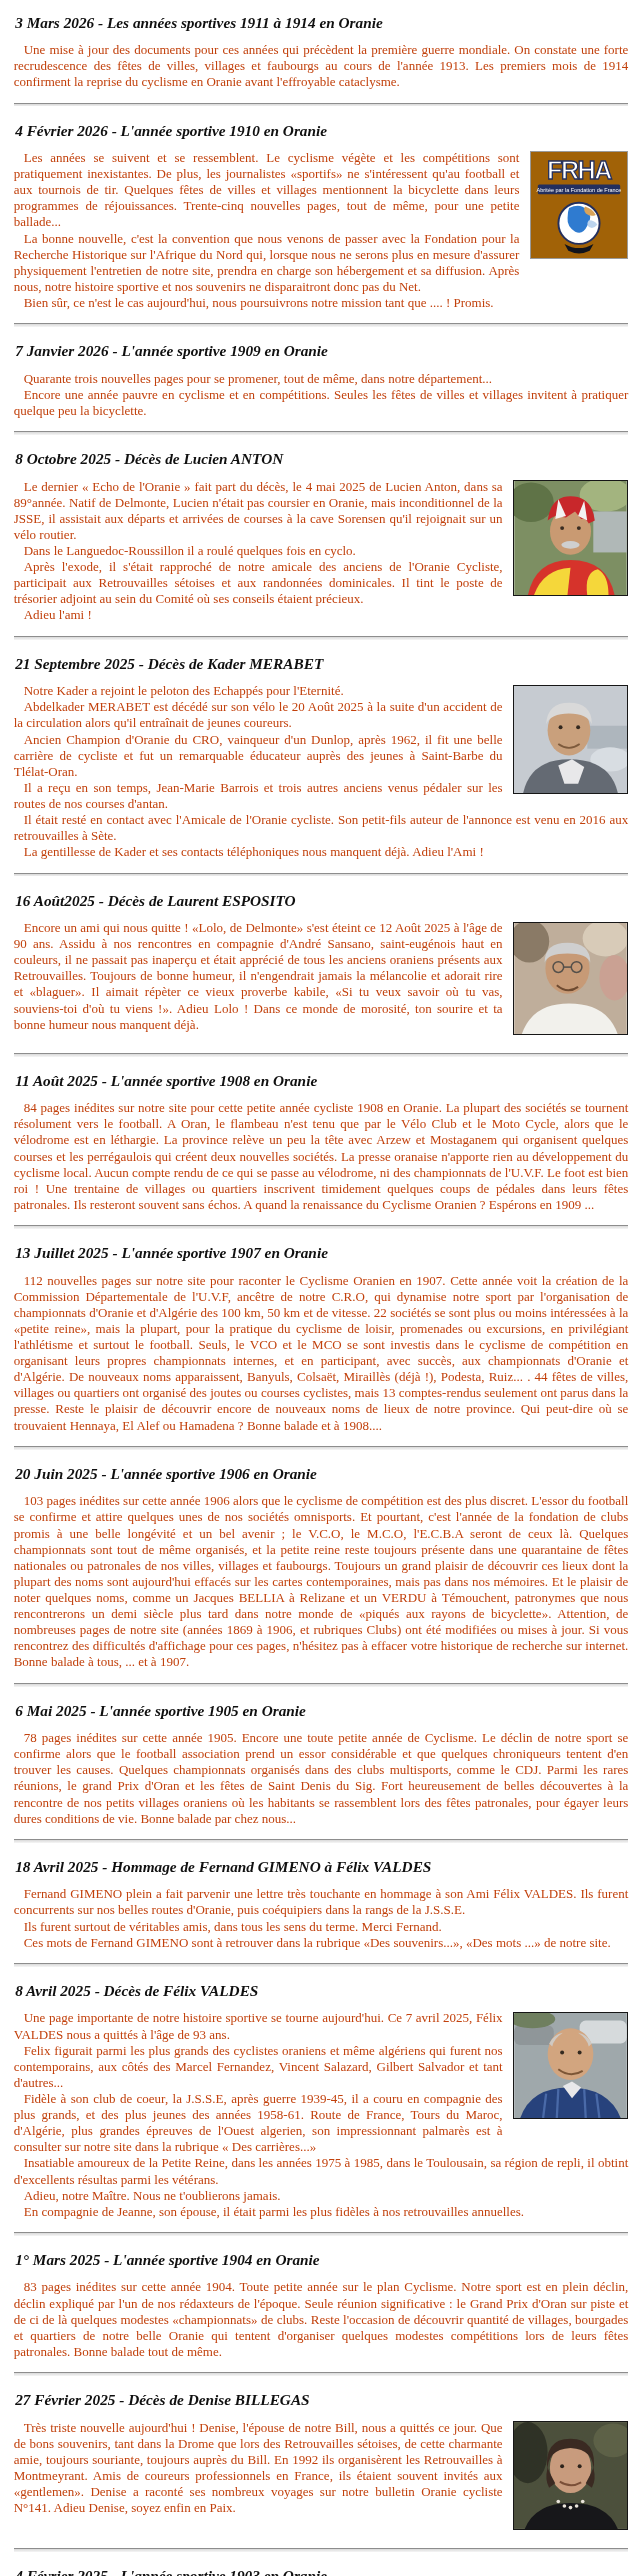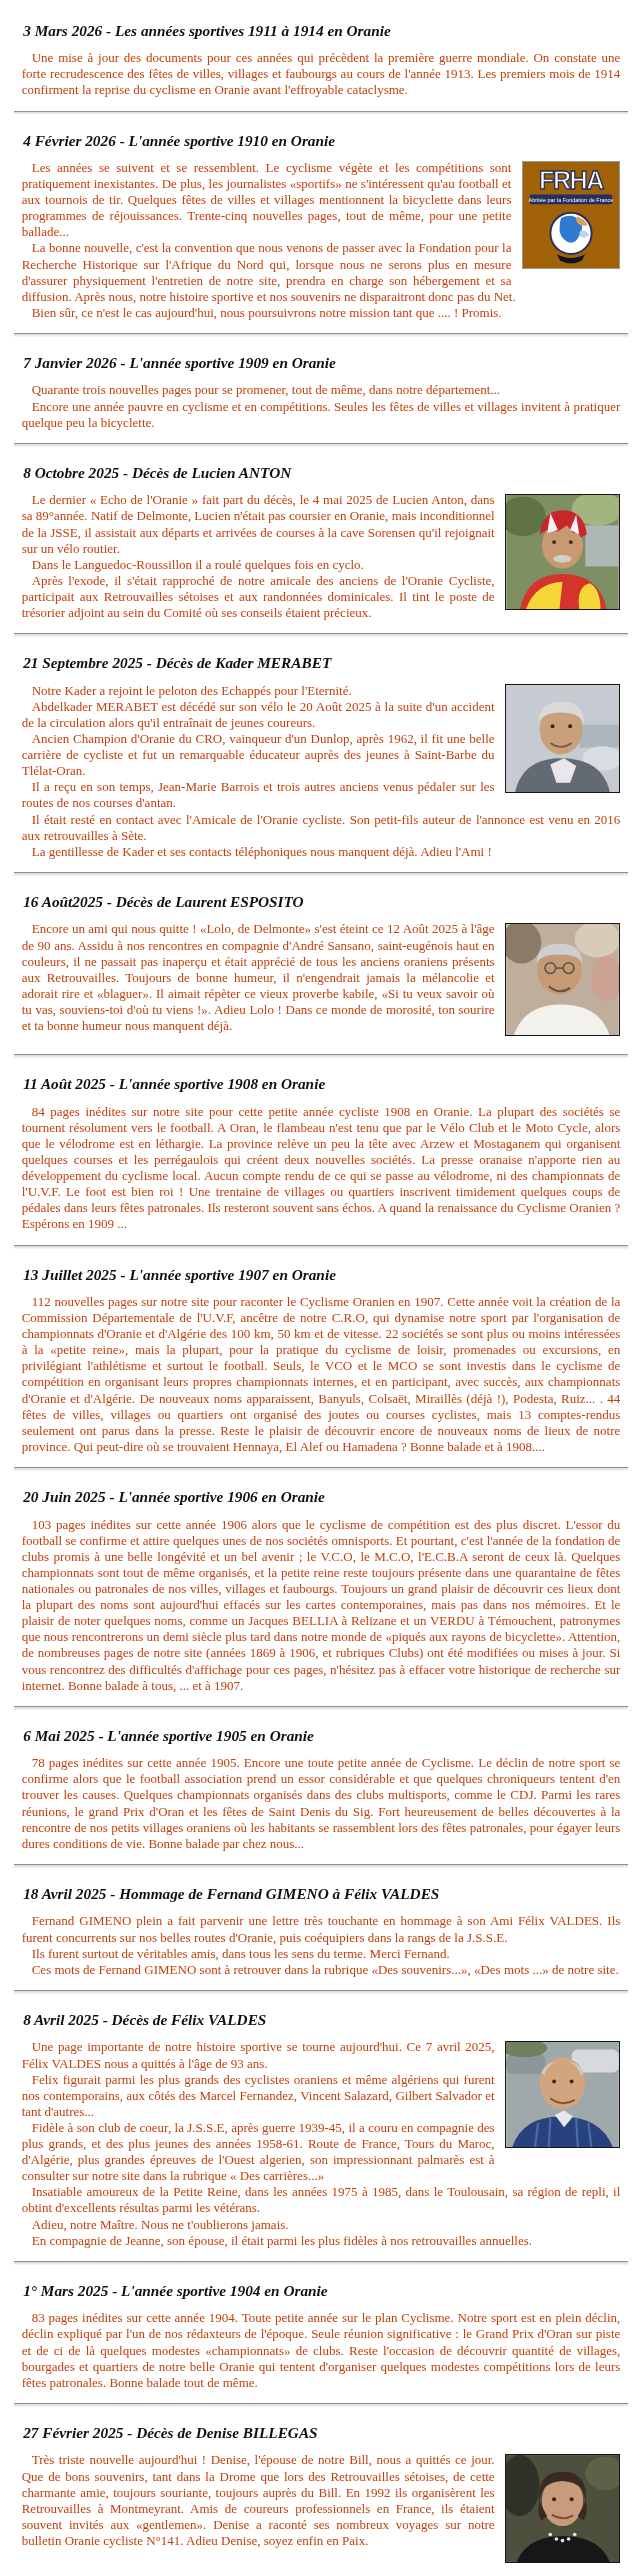--- a/index.html
+++ b/index.html
@@ -1,18 +1,18 @@
 <!DOCTYPE html>
 <html lang="fr" style="font-size:12.2px"><head>
 <meta charset="utf-8">
 <style>
   html,body{margin:0;padding:0;background:#ffffff;}
   body{font-family:"Liberation Serif", serif;color:#161616;}
   .page{width:642px;margin:0 auto;padding:4.6px 13.7px 20px 13.7px;box-sizing:border-box;background:#fff;}
-  article{margin:8px;padding:1.5px 0 3.1px 0;}
+  article{margin:0;padding:1.5px 0 3.1px 0;}
   article::after{content:"";display:block;clear:both;}
   h2.entry-title{font-family:"Liberation Serif", serif;font-style:italic;font-weight:bold;
     font-size:15.3px;line-height:1.2;margin:7.6px 0 10px 1.5px;color:#101010;}
   p.entry-par{margin:0;font-size:13px;line-height:1.24;text-align:justify;text-indent:10px;color:#c2410c;}
   .sep{clear:both;height:3.8px;margin:9.2px 0 6.1px 0;border:0;
     background:linear-gradient(to bottom,#8d8d8d 0px,#8d8d8d 0.8px,#dedede 1.5px,#f4f4f4 3.8px);}
   figure.photo{float:right;margin:1.5px 0 6.1px 10.7px;padding:0;border:1.5px solid #161616;background:#fff;}
   figure.photo svg{display:block;}
   figure.logo-box{float:right;margin:1.5px 0 6.1px 10.7px;padding:3.8px 3.1px;border:0.8px solid #9a9a9a;background:#a16207;}
   figure.logo-box svg{display:block;}
@@ -73,20 +73,21 @@
         <path d="M58,24 l10,22 l-14,4 z" fill="#f2f2f2"></path>
         <path d="M92,26 l-8,20 l12,6 z" fill="#f2f2f2"></path>
         <ellipse cx="74" cy="84" rx="12" ry="5" fill="#cfcfcf"></ellipse>
         <circle cx="63" cy="62" r="2.6" fill="#3a2d22"></circle>
           <circle cx="85" cy="62" r="2.6" fill="#3a2d22"></circle>
       </svg>
     </figure>
     <p class="entry-par">Le dernier « Echo de l'Oranie » fait part du décès, le 4 mai 2025 de Lucien Anton, dans sa 89°année. Natif de Delmonte, Lucien n'était pas coursier en Oranie, mais inconditionnel de la JSSE, il assistait aux départs et arrivées de courses à la cave Sorensen qu'il rejoignait sur un vélo routier.</p>
     <p class="entry-par">Dans le Languedoc-Roussillon il a roulé quelques fois en cyclo.</p>
     <p class="entry-par">Après l'exode, il s'était rapproché de notre amicale des anciens de l'Oranie Cycliste, participait aux Retrouvailles sétoises et aux randonnées dominicales. Il tint le poste de trésorier adjoint au sein du Comité où ses conseils étaient précieux.</p>
+    <p class="entry-par">Adieu l'ami !</p>
   </article>
   <div class="sep"></div>
 
   <article>
     <h2 class="entry-title">21 Septembre 2025 - Décès de Kader MERABET</h2>
     <figure class="photo">
       <svg width="113" height="107" viewBox="0 0 148 140">
         <rect width="148" height="140" fill="#c6cbd1"></rect>
         <rect x="96" y="52" width="52" height="30" fill="#aeb6bd"></rect>
         <ellipse cx="126" cy="96" rx="26" ry="16" fill="#d8dde2"></ellipse>

